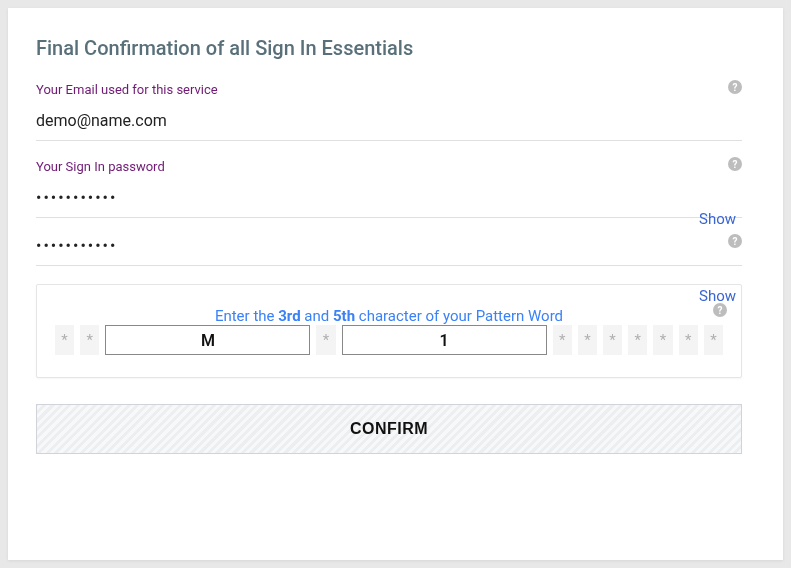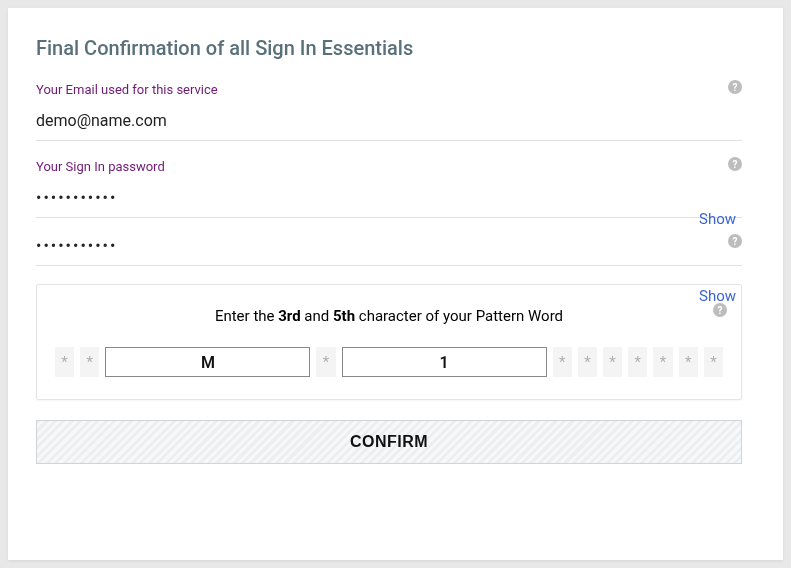--- a/index.html
+++ b/index.html
@@ -81,22 +81,21 @@
     position: relative;
     box-shadow: 0 1px 2px rgba(0,0,0,0.04);
   }
   .pattern-card .help-icon {
     top: 18px;
     right: 14px;
   }
   .pattern-instruction {
     text-align: center;
     font-size: 15px;
-    color: #000000;
-    margin-bottom: 22px;
+    color: #3b82f6;
   }
   .pattern-instruction b { font-weight: 700; }
   .pattern-row {
     display: flex;
     gap: 6px;
     justify-content: center;
   }
   .pattern-cell {
     flex: 1;
     height: 30px;
@@ -113,22 +112,22 @@
     background: #fff;
     border: 1px solid #888;
     color: #111;
     font-weight: 600;
     font-family: inherit;
     font-size: 16px;
     text-align: center;
     padding: 0;
   }
   .confirm-btn {
-    margin-top: 20px;
-    height: 44px;
+    margin-top: 26px;
+    height: 50px;
     width: 100%;
     border: 1px solid #d0d4d8;
     background: repeating-linear-gradient(
       -45deg,
       #f7f8f9,
       #f7f8f9 3px,
       #eceef0 3px,
       #eceef0 6px
     );
     font-size: 16px;

